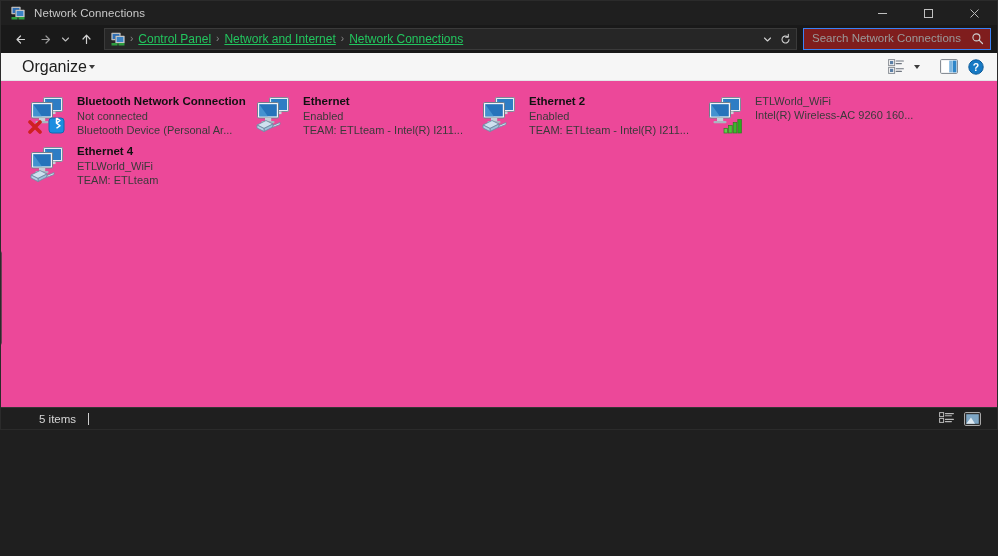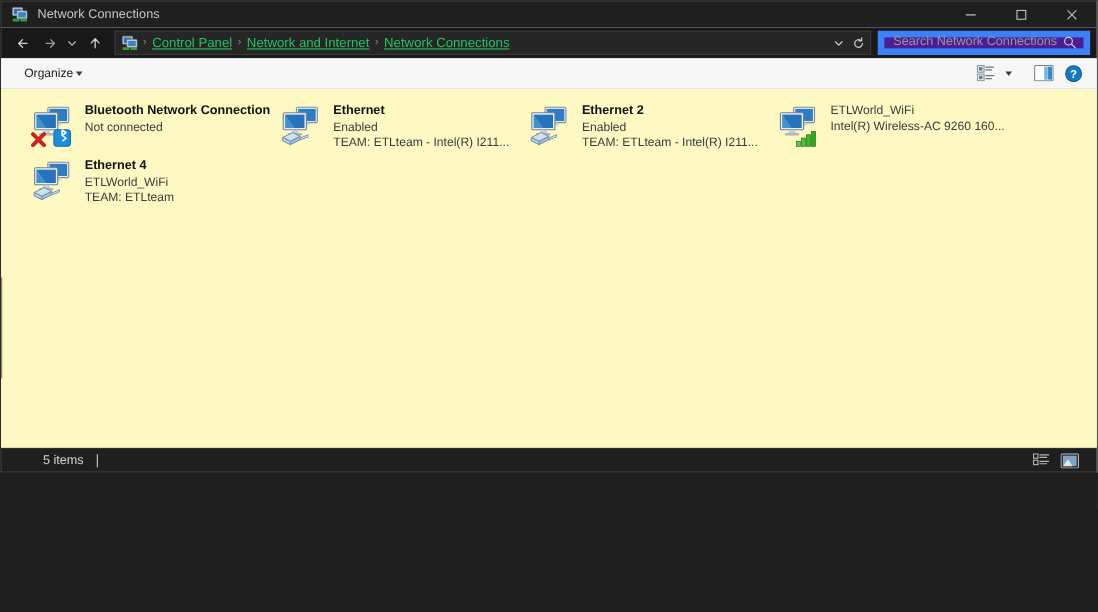--- a/index.html
+++ b/index.html
@@ -105,22 +105,22 @@
   .crumb-spacer { flex: 1 1 auto; }
   .crumb-tool {
     width: 18px; height: 20px;
     display: flex; align-items: center; justify-content: center;
     color: #cfcfcf; flex: 0 0 auto;
   }
   .searchbox {
     flex: 0 0 188px;
     height: 22px;
     margin-left: 6px;
-    background: #4c1d95;
-    border: 6px solid #3b82f6;
+    background: #7f1d1d;
+    border: 1px solid #3b82f6;
     display: flex;
     align-items: center;
     padding: 0 6px 2px 8px;
   }
   .searchbox input {
     flex: 1 1 auto;
     background: transparent;
     border: 0;
     outline: none;
     color: #9a9a9a;
@@ -136,40 +136,40 @@
     height: 28px;
     flex: 0 0 28px;
     background: #f6f6f6;
     border-bottom: 1px solid #e3e5e8;
     display: flex;
     align-items: center;
     padding: 0 8px 0 14px;
   }
   .organize {
     display: flex; align-items: center; gap: 2px;
-    font-size: 11px; color: #20201f;
+    font-size: 16px; color: #20201f;
     padding: 3px 7px;
   }
   .caret-down {
     width: 0; height: 0;
     border-left: 3.5px solid transparent;
     border-right: 3.5px solid transparent;
     border-top: 4px solid #3c3c3c;
   }
   .toolbar-spacer { flex: 1 1 auto; }
   .tb-btn {
     display: flex; align-items: center; justify-content: center;
     padding: 2px 5px; height: 22px;
   }
   .tb-gap { width: 10px; }
 
   
   .content {
     flex: 1 1 auto;
-    background: #fef9c3;
+    background: #ec4899;
     position: relative;
     overflow: hidden;
   }
   .left-rail {
     position: absolute;
     left: 0; top: 0; bottom: 0;
     width: 1px;
     background: linear-gradient(to bottom,
       rgba(40,40,40,0) 0px,
       rgba(40,40,40,0) 170px,
@@ -401,20 +401,21 @@
 
             <path d="M3 30 L13 40 M13 30 L3 40" stroke="#cf2020" stroke-width="3.6" stroke-linecap="round"></path>
 
             <rect x="22" y="26" width="15" height="15" rx="3" fill="#1b8ee0" stroke="#0f6bb0" stroke-width="1"></rect>
             <path d="M29.5 29 L33 32 L29.5 35 L29.5 29 M29.5 35 L33 38 L29.5 41" fill="none" stroke="#ffffff" stroke-width="1.5" stroke-linejoin="round" transform="translate(0,-1.5) scale(1,0.86) translate(0,3)"></path>
           </svg>
         </div>
         <div class="tile-text">
           <div class="tile-name">Bluetooth Network Connection</div>
           <div class="tile-line">Not connected</div>
+          <div class="tile-line">Bluetooth Device (Personal Ar...</div>
         </div>
       </div>
 
       <div class="tile">
         <div class="tile-icon">
           <svg width="42" height="42" viewBox="0 0 42 42">
             <rect x="16.5" y="5.5" width="19" height="14" rx="1.2" fill="#e9eef3" stroke="#7d8b99" stroke-width="1"></rect>
             <rect x="18" y="7" width="16" height="11" fill="#2e7dc4"></rect>
             <path d="M18 7 L26 18 L18 18 Z" fill="#4a9bd8" opacity=".55"></path>
             <rect x="23.5" y="19.5" width="5" height="2.6" fill="#c9d2da"></rect>

